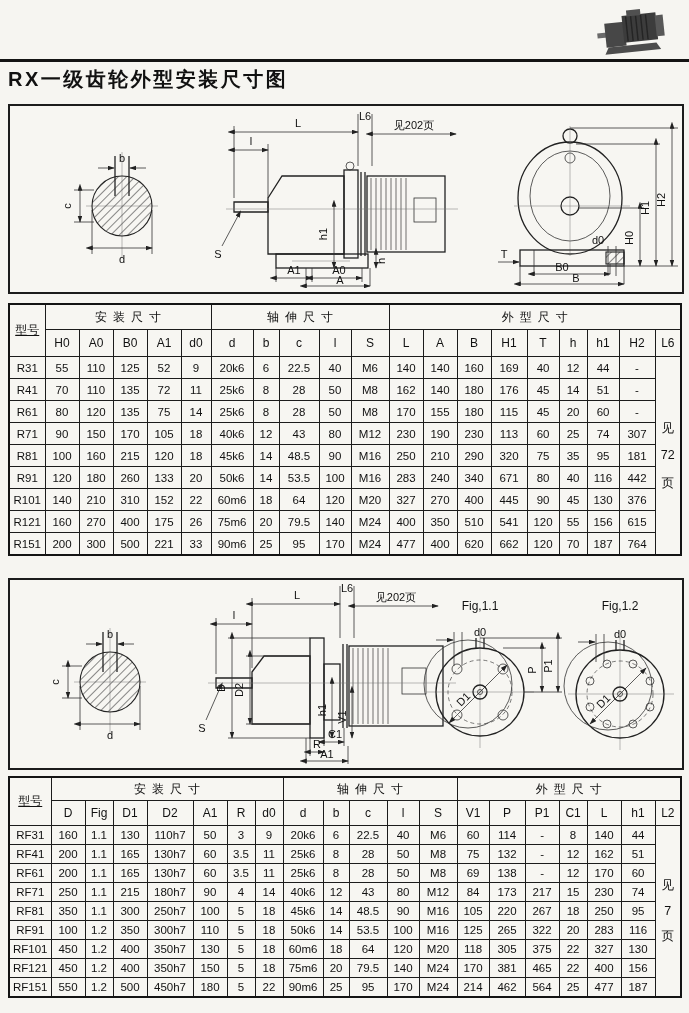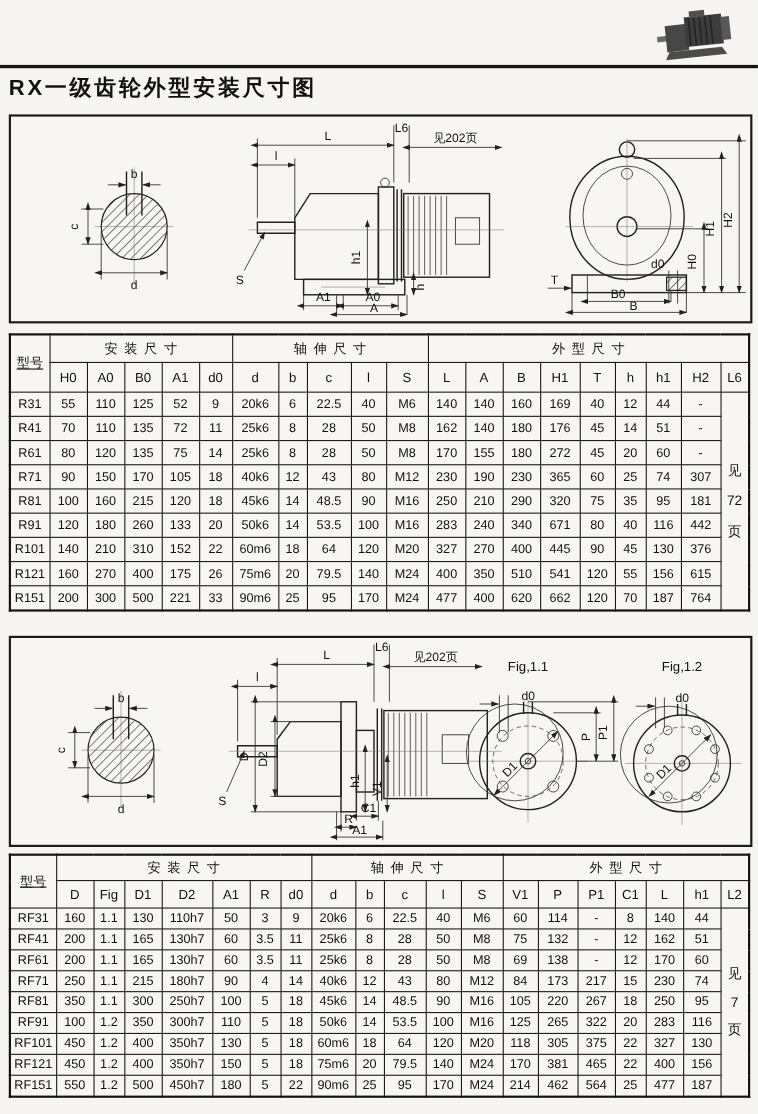--- a/index.html
+++ b/index.html
@@ -310,42 +310,42 @@
         <td>75</td>
         <td>14</td>
         <td>25k6</td>
         <td>8</td>
         <td>28</td>
         <td>50</td>
         <td>M8</td>
         <td>170</td>
         <td>155</td>
         <td>180</td>
-        <td>272</td>
+        <td>115</td>
         <td>45</td>
         <td>20</td>
         <td>60</td>
         <td>-</td>
       </tr>
       <tr>
         <td>R71</td>
         <td>90</td>
         <td>150</td>
         <td>170</td>
         <td>105</td>
         <td>18</td>
         <td>40k6</td>
         <td>12</td>
         <td>43</td>
         <td>80</td>
         <td>M12</td>
         <td>230</td>
         <td>190</td>
         <td>230</td>
-        <td>365</td>
+        <td>113</td>
         <td>60</td>
         <td>25</td>
         <td>74</td>
         <td>307</td>
       </tr>
       <tr>
         <td>R81</td>
         <td>100</td>
         <td>160</td>
         <td>215</td>

